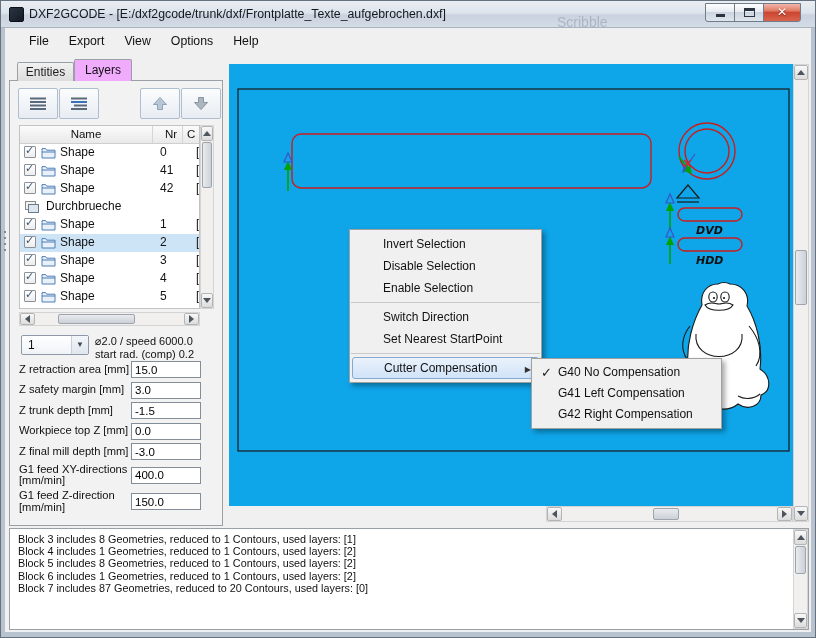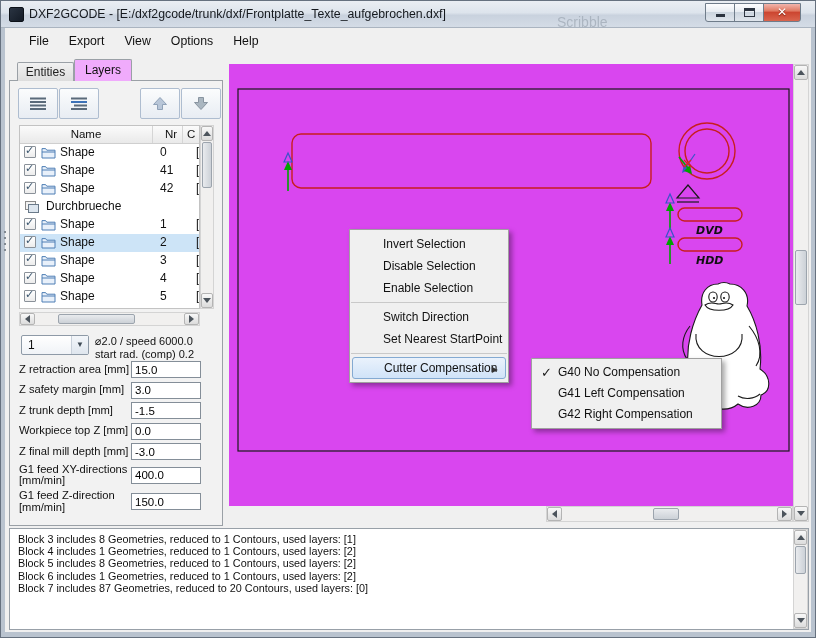--- a/index.html
+++ b/index.html
@@ -99,35 +99,35 @@
   .tool-info { position:absolute; left:94px; top:334px; font-size:11px; line-height:12.5px; white-space:nowrap; }
   .params { position:absolute; left:18px; top:360px; width:184px; }
   .param-row { display:flex; align-items:center; margin-bottom:3.5px; min-height:17px; }
   .param-label { width:112px; font-size:11.2px; line-height:11.6px; }
   .param-input { width:70px; height:17px; border:1px solid #848e98; background:#fff;
                  font-family:"Liberation Sans",sans-serif; font-size:11.5px; padding:0 3px; }
   .splitter { position:absolute; left:3px; top:230px; width:2px; height:20px;
               background:repeating-linear-gradient(#808890 0 2px, transparent 2px 6px); }
 
   
-  .canvas { position:absolute; left:228px; top:63px; width:564px; height:442px; background:#d946ef; }
+  .canvas { position:absolute; left:228px; top:63px; width:564px; height:442px; background:#0ea5e9; }
   svg .stroke-black { stroke:#1a1a1a; fill:none; stroke-width:1.2px; }
   svg .stroke-red { stroke:var(--accent-red); fill:none; stroke-width:1.4px; }
   svg .m-green { stroke:var(--marker-green); stroke-width:1.6px; }
   svg .m-green-fill { fill:var(--marker-green); }
   svg .m-blue { stroke:var(--marker-blue); fill:none; stroke-width:1.2px; }
   svg .m-blue-fill { fill:var(--marker-blue); }
   svg .m-red { stroke:var(--marker-red); stroke-width:1.3px; }
   svg .tux { stroke:#1a1a1a; fill:#fff; stroke-width:1.1px; }
   svg .tux-line { stroke:#1a1a1a; fill:none; stroke-width:1.1px; }
   svg .slot-label { font-family:"DejaVu Sans",sans-serif; font-style:italic; font-weight:bold;
                     font-size:11px; fill:#111; stroke:none; }
 
   
-  .context-menu { position:absolute; left:348px; top:228px; width:160px; background:#f0f0f0;
+  .context-menu { position:absolute; left:348px; top:228px; width:193px; background:#f0f0f0;
                   border:1px solid #a0a0a0; padding:3px 0; box-shadow:3px 3px 5px rgba(0,0,0,.35); z-index:10; }
   .cm-item { position:relative; height:22px; line-height:22px; padding-left:33px; font-size:12px; }
   .cm-item.sep { height:0; padding:0; margin:3px 1px; border-top:1px solid #c9c9c9; overflow:hidden; }
   .cm-item.hl { margin:0 2px; padding-left:31px; line-height:20px; height:22px; border-radius:3px;
                 background:linear-gradient(#eaf2fc,var(--menu-highlight)); border:1px solid var(--menu-highlight-border); }
   .cm-arrow { position:absolute; right:7px; top:0; }
   .cm-arrow::before { content:var(--icon-submenu-arrow); font-family:"DejaVu Sans",sans-serif; font-size:8px; color:#333; }
   .submenu { position:absolute; left:530px; top:357px; width:191px; background:#f0f0f0;
              border:1px solid #a0a0a0; padding:3px 0; box-shadow:3px 3px 5px rgba(0,0,0,.35); z-index:11; }
   .sm-item { position:relative; height:21px; line-height:21px; padding-left:26px; font-size:12px; }

